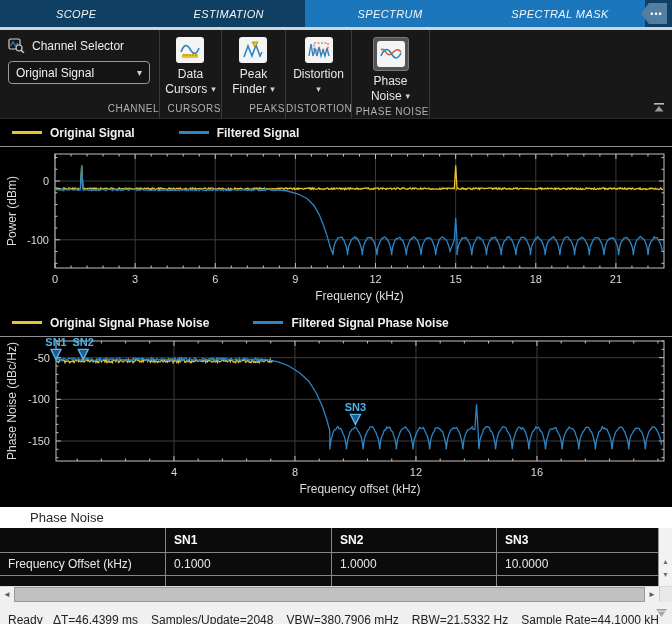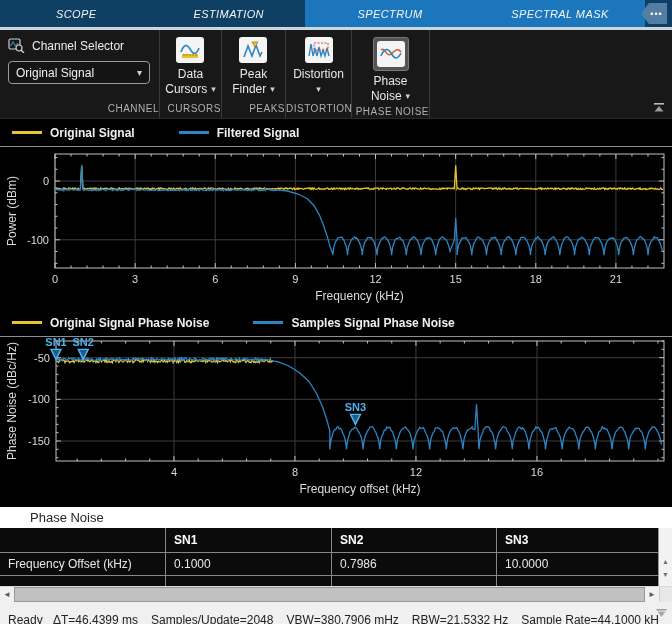--- a/index.html
+++ b/index.html
@@ -354,21 +354,21 @@
         <polyline points="55.0,42.2 55.8,42.4 56.6,42.5 57.4,43.0 58.2,42.5 59.0,42.3 59.8,43.4 60.6,42.4 61.4,42.3 62.2,43.4 63.0,42.2 63.8,43.6 64.6,42.5 65.4,42.3 66.2,42.2 67.0,43.2 67.8,42.4 68.6,42.4 69.4,43.0 70.2,42.1 71.0,42.1 71.8,42.6 72.6,42.8 73.4,42.7 74.2,43.0 75.0,42.6 75.8,42.7 76.6,42.3 77.4,43.2 78.2,43.5 79.0,42.3 79.8,43.2 80.4,42.8 81.7,18.2 83.0,42.8 83.3,43.4 84.1,43.3 84.9,42.8 85.7,42.3 86.5,42.5 87.3,42.8 88.1,43.4 88.9,43.6 89.7,43.0 90.5,42.4 91.3,43.5 92.1,42.2 92.9,43.5 93.7,43.3 94.5,42.6 95.3,43.0 96.1,43.6 96.9,43.0 97.7,42.1 98.5,43.6 99.3,42.4 100.1,43.5 100.9,43.1 101.7,42.1 102.5,42.4 103.3,42.7 104.1,42.2 104.9,42.9 105.8,43.6 106.6,42.9 107.4,42.4 108.2,42.4 109.0,42.1 109.8,42.7 110.6,42.1 111.4,42.1 112.2,43.5 113.0,42.4 113.8,43.1 114.6,42.1 115.4,42.1 116.2,43.1 117.0,43.2 117.8,43.6 118.6,42.4 119.4,42.7 120.2,42.1 121.0,43.5 121.8,43.0 122.6,43.4 123.4,42.9 124.2,42.2 125.0,42.2 125.8,42.3 126.6,42.2 127.4,42.8 128.2,42.7 129.0,43.4 129.8,42.2 130.6,42.1 131.4,42.3 132.2,42.8 133.0,42.1 133.8,42.3 134.6,42.6 135.4,42.0 136.2,42.4 137.0,43.6 137.8,42.3 138.6,42.8 139.4,43.5 140.2,43.1 141.0,42.2 141.8,42.6 142.6,42.5 143.4,43.0 144.2,43.3 145.0,43.2 145.8,42.2 146.6,42.6 147.4,43.4 148.2,42.4 149.0,43.3 149.8,43.6 150.6,43.2 151.4,43.3 152.2,43.2 153.0,43.0 153.8,43.4 154.6,43.6 155.4,43.2 156.2,42.8 157.0,42.2 157.8,43.6 158.6,43.4 159.4,43.5 160.2,43.5 161.0,42.8 161.8,43.2 162.6,43.0 163.4,43.3 164.2,43.3 165.0,42.1 165.8,42.9 166.6,43.1 167.5,43.5 168.3,43.6 169.1,43.3 169.9,43.4 170.7,43.5 171.5,42.9 172.3,43.4 173.1,42.1 173.9,43.5 174.7,42.7 175.5,43.5 176.3,43.2 177.1,43.3 177.9,43.2 178.7,43.1 179.5,43.6 180.3,42.6 181.1,42.6 181.9,43.3 182.7,43.1 183.5,42.2 184.3,42.8 185.1,43.4 185.9,43.0 186.7,43.6 187.5,42.6 188.3,43.5 189.1,42.3 189.9,42.0 190.7,43.2 191.5,42.4 192.3,43.5 193.1,42.4 193.9,42.2 194.7,43.5 195.5,42.8 196.3,43.5 197.1,42.9 197.9,42.3 198.7,43.3 199.5,43.6 200.3,42.4 201.1,42.2 201.9,42.2 202.7,43.2 203.5,43.4 204.3,43.3 205.1,43.3 205.9,43.3 206.7,43.5 207.5,42.4 208.3,42.9 209.1,43.4 209.9,42.5 210.7,43.1 211.5,42.1 212.3,43.4 213.1,42.1 213.9,42.7 214.7,42.2 215.5,43.2 216.3,43.1 217.1,42.3 217.9,43.3 218.7,42.3 219.5,42.4 220.3,43.2 221.1,43.1 221.9,42.4 222.7,42.8 223.5,43.6 224.3,42.1 225.1,42.4 225.9,43.6 226.7,43.5 227.6,42.7 228.4,43.6 229.2,43.6 230.0,42.9 230.8,43.6 231.6,43.2 232.4,42.7 233.2,42.4 234.0,42.9 234.8,42.7 235.6,43.2 236.4,42.7 237.2,43.2 238.0,43.0 238.8,42.9 239.6,42.8 240.4,43.2 241.2,43.3 242.0,42.8 242.8,42.0 243.6,42.7 244.4,43.2 245.2,42.7 246.0,42.7 246.8,43.4 247.6,43.6 248.4,42.5 249.2,43.3 250.0,43.2 250.8,42.8 251.6,43.6 252.4,42.1 253.2,43.3 254.0,43.1 254.8,42.7 255.6,42.1 256.4,42.4 257.2,42.5 258.0,42.2 258.8,43.7 259.6,43.4 260.4,43.5 261.2,42.6 262.0,43.5 262.8,43.1 263.6,43.4 264.4,42.0 265.2,43.5 266.0,42.5 266.8,42.6 267.6,42.7 268.4,42.5 269.2,42.5 270.0,42.6 270.8,43.1 271.6,42.9 272.4,43.5 273.2,42.8 274.0,43.6 274.8,43.0 275.6,43.3 276.4,43.4 276.7,42.8 287.4,44.0 298.1,47.0 307.4,51.7 314.1,58.7 319.4,68.1 323.4,78.1 327.4,89.9 330.1,99.8 332.8,106.9 332.8,108.1 333.8,100.7 334.8,96.7 335.9,94.0 336.9,92.8 337.9,90.7 339.0,90.8 340.0,90.5 341.0,90.1 342.0,90.4 343.1,92.2 344.1,93.6 345.1,96.6 346.2,99.5 347.2,104.3 347.5,108.1 348.5,100.2 349.5,97.4 350.6,94.4 351.6,92.6 352.6,91.5 353.7,91.0 354.7,89.9 355.7,91.3 356.7,90.8 357.8,92.4 358.8,94.4 359.8,96.5 360.8,99.4 361.9,104.1 362.2,108.1 363.2,100.5 364.2,97.0 365.3,94.2 366.3,93.5 367.3,90.8 368.3,90.6 369.4,90.5 370.4,91.1 371.4,90.6 372.5,92.9 373.5,93.8 374.5,95.9 375.5,99.6 376.6,104.2 376.9,108.1 377.9,100.3 378.9,97.6 379.9,95.0 381.0,93.0 382.0,91.2 383.0,91.4 384.1,89.9 385.1,90.1 386.1,91.2 387.1,91.9 388.2,94.1 389.2,96.0 390.2,99.4 391.3,104.4 391.6,108.1 392.6,100.1 393.6,97.2 394.6,94.2 395.7,92.4 396.7,91.4 397.7,91.5 398.8,90.7 399.8,90.3 400.8,91.9 401.8,92.9 402.9,93.6 403.9,96.8 404.9,99.4 405.9,104.2 406.2,108.1 407.3,100.3 408.3,97.5 409.3,95.0 410.4,92.8 411.4,91.5 412.4,91.6 413.4,89.7 414.5,90.7 415.5,90.9 416.5,92.7 417.6,93.6 418.6,96.5 419.6,99.5 420.6,104.2 420.9,108.1 422.0,100.6 423.0,96.6 424.0,95.0 425.0,93.2 426.1,91.2 427.1,91.5 428.1,90.7 429.2,90.9 430.2,91.4 431.2,92.0 432.2,93.8 433.3,96.8 434.3,99.1 435.3,104.1 435.6,108.1 436.7,100.7 437.7,97.2 438.7,94.3 439.7,92.0 440.8,91.3 441.8,90.1 442.8,90.2 443.9,91.1 444.9,92.0 445.9,92.4 446.9,94.2 448.0,96.8 449.0,99.6 450.0,104.2 454.3,92.8 455.7,71.1 457.0,92.8 457.0,108.1 458.0,100.8 459.1,96.9 460.1,94.9 461.1,93.2 462.1,90.8 463.2,91.2 464.2,91.1 465.2,90.6 466.2,90.9 467.3,92.5 468.3,94.3 469.3,95.8 470.4,99.1 471.4,104.1 471.7,108.1 472.7,100.7 473.7,96.8 474.8,95.2 475.8,93.2 476.8,91.0 477.9,90.1 478.9,90.1 479.9,91.3 480.9,91.3 482.0,92.9 483.0,93.9 484.0,96.6 485.1,98.9 486.1,104.2 486.4,108.1 487.4,100.1 488.4,96.9 489.5,94.1 490.5,93.4 491.5,91.0 492.5,91.0 493.6,91.0 494.6,90.3 495.6,90.5 496.7,93.1 497.7,94.7 498.7,96.4 499.7,99.3 500.8,104.2 501.1,108.1 502.1,100.3 503.1,97.1 504.2,94.2 505.2,93.3 506.2,92.4 507.2,90.2 508.3,90.0 509.3,90.0 510.3,91.6 511.3,92.1 512.4,94.3 513.4,96.8 514.4,99.7 515.5,104.3 515.8,108.1 516.8,100.5 517.8,97.4 518.8,94.9 519.9,92.9 520.9,90.7 521.9,90.1 523.0,90.5 524.0,90.2 525.0,91.1 526.0,92.9 527.1,94.0 528.1,96.7 529.1,99.2 530.2,104.1 530.4,108.1 531.5,100.1 532.5,97.3 533.5,95.0 534.6,93.5 535.6,91.2 536.6,91.6 537.6,89.7 538.7,90.9 539.7,91.7 540.7,93.0 541.8,94.2 542.8,96.7 543.8,99.8 544.8,104.2 545.1,108.1 546.2,100.2 547.2,96.7 548.2,94.4 549.3,93.3 550.3,92.3 551.3,91.4 552.3,90.6 553.4,89.9 554.4,91.0 555.4,92.5 556.5,94.3 557.5,96.4 558.5,99.8 559.5,104.2 559.8,108.1 560.9,100.4 561.9,96.9 562.9,95.0 563.9,92.1 565.0,90.7 566.0,90.2 567.0,89.9 568.1,90.2 569.1,91.8 570.1,93.0 571.1,94.0 572.2,96.5 573.2,99.2 574.2,104.2 574.5,108.1 575.5,100.2 576.6,97.1 577.6,94.2 578.6,92.3 579.7,91.9 580.7,91.4 581.7,90.1 582.7,90.9 583.8,91.5 584.8,93.0 585.8,94.7 586.9,96.6 587.9,99.0 588.9,104.1 589.2,108.1 590.2,100.6 591.3,97.2 592.3,95.1 593.3,92.9 594.4,91.6 595.4,90.5 596.4,90.9 597.4,90.7 598.5,91.0 599.5,92.1 600.5,94.4 601.6,96.1 602.6,99.5 603.6,104.1 603.9,108.1 604.9,100.6 606.0,97.3 607.0,94.4 608.0,93.3 609.0,92.1 610.1,91.3 611.1,91.1 612.1,91.4 613.2,90.7 614.2,92.0 615.2,94.1 616.2,95.9 617.3,99.0 618.3,104.4 618.6,108.1 619.6,100.7 620.6,96.5 621.7,94.2 622.7,93.3 623.7,91.3 624.8,90.8 625.8,90.8 626.8,90.3 627.8,91.6 628.9,92.9 629.9,94.6 630.9,96.4 632.0,99.2 633.0,104.2 633.3,108.1 634.3,100.6 635.3,97.2 636.4,94.0 637.4,92.2 638.4,91.8 639.5,90.1 640.5,89.6 641.5,90.5 642.5,91.7 643.6,92.0 644.6,93.6 645.6,96.1 646.7,99.0 647.7,104.2 648.0,108.1 649.0,100.2 650.0,97.0 651.1,94.4 652.1,93.3 653.1,92.3 654.1,89.9 655.2,91.0 656.2,90.6 657.2,90.6 658.3,92.6 659.3,94.7 660.3,96.3 661.3,99.7 662.4,104.4" fill="none" stroke="#2d85c5" stroke-width="1.3" clip-path="url(#plot1clip)"></polyline>
       </svg>
 
     <div class="legend">
       <div class="litem">
         <span class="lline" style="background:#e8c331"></span>
         <span>Original Signal Phase Noise</span>
       </div>
       <div class="litem">
         <span class="lline" style="background:#2d85c5"></span>
-        <span>Samples Signal Phase Noise</span>
+        <span>Filtered Signal Phase Noise</span>
       </div>
     </div>
     <svg id="plot2" class="plot" width="672" height="164">
         <clipPath id="plot2clip">
           <rect x="56" y="4" width="608" height="120"></rect>
         </clipPath>
         <line x1="173.97014925373134" y1="4" x2="173.97014925373134" y2="124" stroke="#3c3c3c" stroke-width="1"></line>
         <line x1="294.9651741293533" y1="4" x2="294.9651741293533" y2="124" stroke="#3c3c3c" stroke-width="1"></line>
         <line x1="415.96019900497515" y1="4" x2="415.96019900497515" y2="124" stroke="#3c3c3c" stroke-width="1"></line>
         <line x1="536.955223880597" y1="4" x2="536.955223880597" y2="124" stroke="#3c3c3c" stroke-width="1"></line>
@@ -488,21 +488,21 @@
     <div class="tcols">
       <div class="trow head">
         <div class="tcell c0"></div>
         <div class="tcell c1">SN1</div>
         <div class="tcell c2">SN2</div>
         <div class="tcell c3">SN3</div>
       </div>
       <div class="trow data">
         <div class="tcell c0">Frequency Offset (kHz)</div>
         <div class="tcell c1">0.1000</div>
-        <div class="tcell c2">0.7986</div>
+        <div class="tcell c2">1.0000</div>
         <div class="tcell c3">10.0000</div>
       </div>
       <div class="trow sliver">
         <div class="tcell c0"></div>
         <div class="tcell c1"></div>
         <div class="tcell c2"></div>
         <div class="tcell c3"></div>
       </div>
     </div>
     <div class="vscroll">

